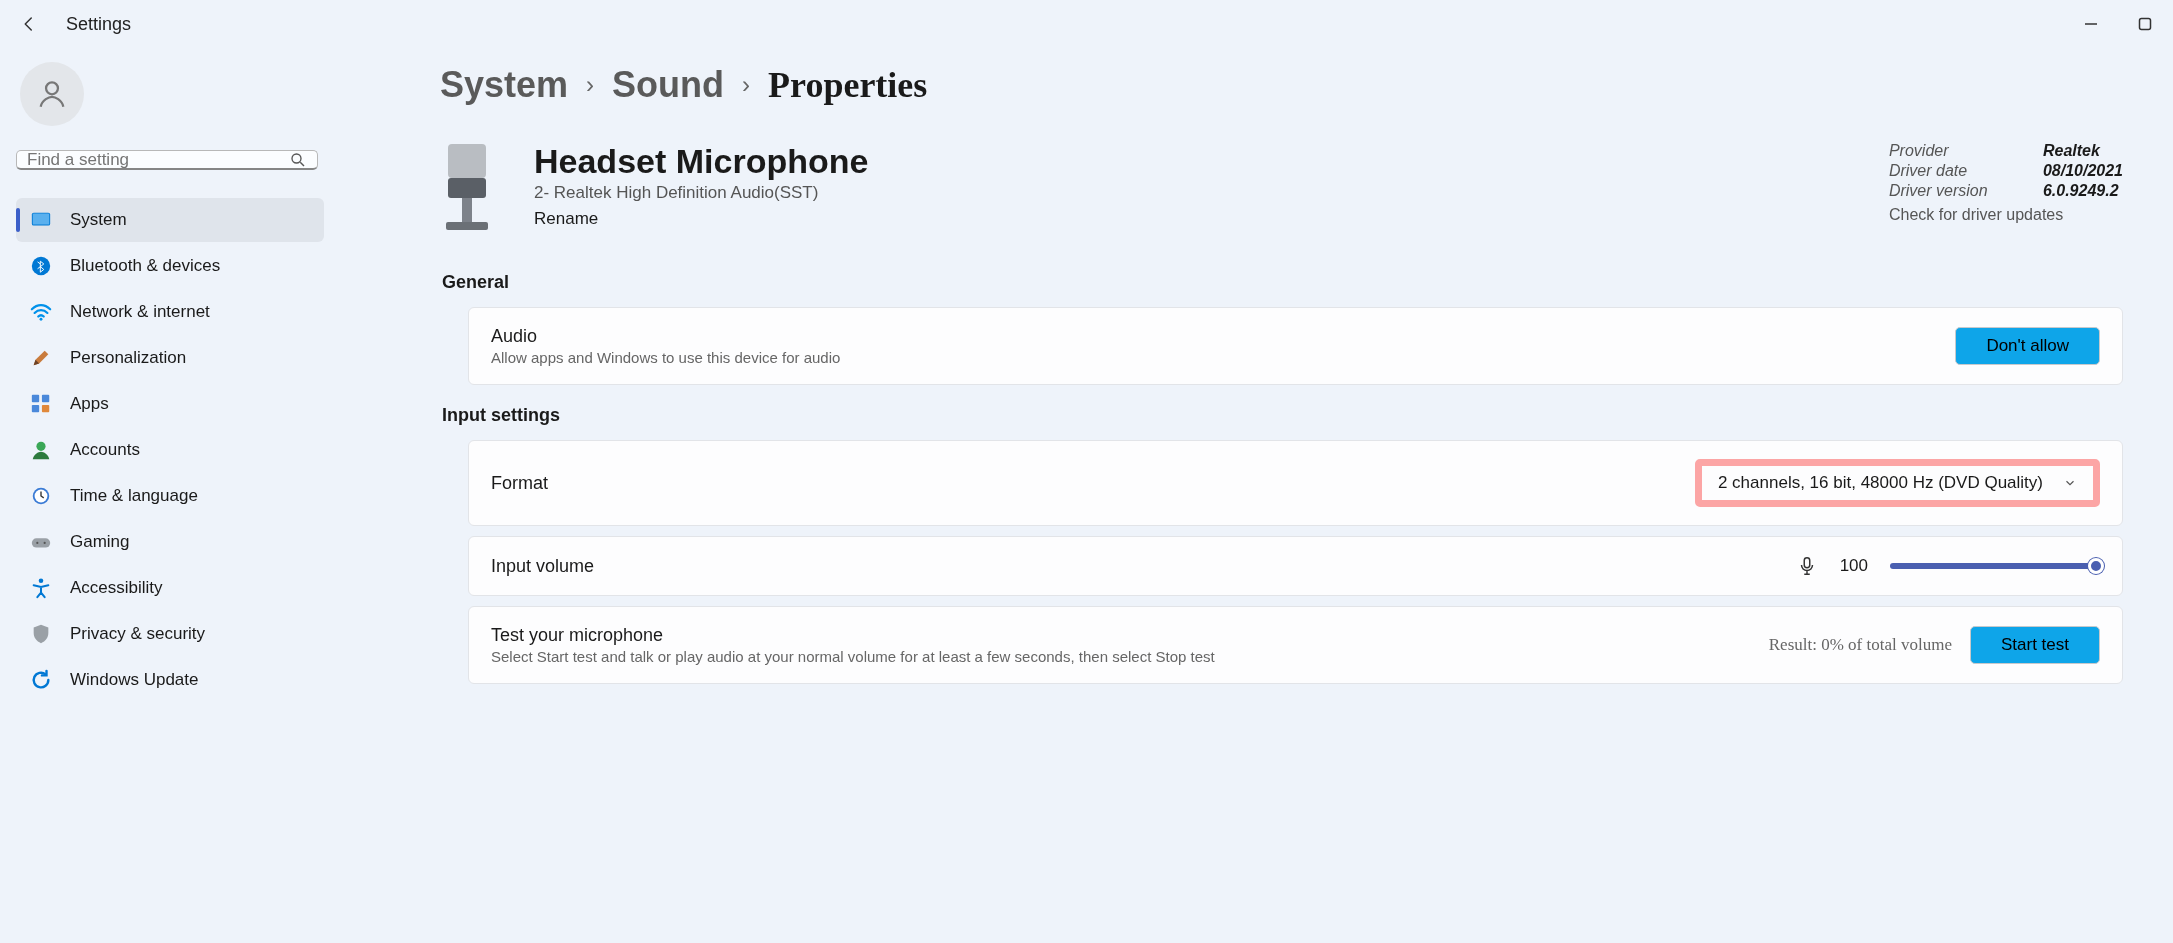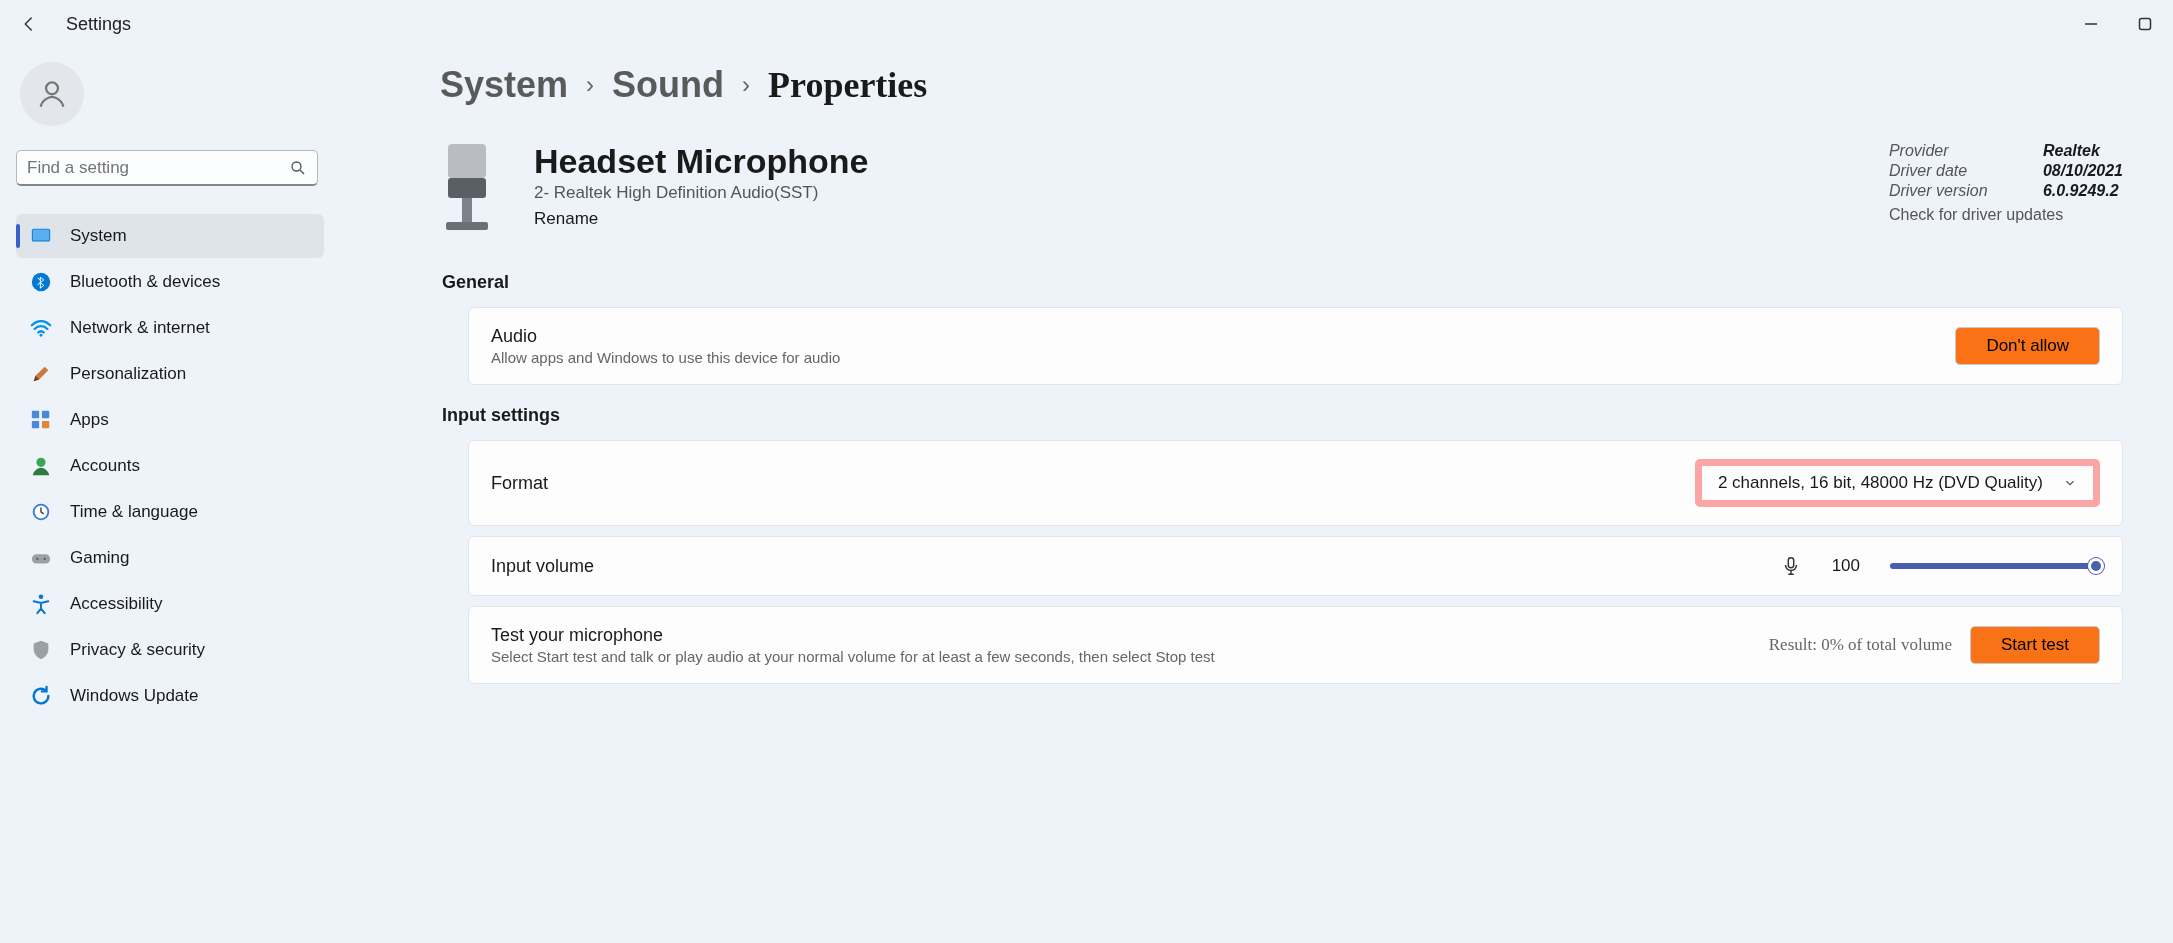--- a/index.html
+++ b/index.html
@@ -29,21 +29,21 @@
     padding: 10px 16px;
     flex-shrink: 0;
   }
   .avatar {
     width: 64px; height: 64px; border-radius: 50%;
     background: #e3e6ea; display:flex; align-items:center;justify-content:center;
     margin: 4px 0 24px 4px;
   }
   .search-box {
     width: 302px;
-    height: 36px;
+    height: 20px;
     border: 1px solid #b8b8b8;
     border-bottom: 2px solid #868686;
     border-radius: 5px;
     background: #fbfdff;
     display:flex; align-items:center; padding: 0 10px;
     margin-bottom: 28px;
   }
   .search-box input {
     flex:1; border:none; background:transparent; outline:none;
     font-size: 17px; color:#555;
@@ -88,29 +88,29 @@
   .section-title { font-size:18px; font-weight:600; margin: 8px 0 14px 2px; }
   .card {
     background:#fdfdfe; border:1px solid #e2e4e8; border-radius:6px;
     padding: 18px 22px; margin-bottom: 10px;
     display:flex; align-items:center; justify-content:space-between;margin-left:28px;
   }
   .card-left {}
   .card-title { font-size:18px; }
   .card-sub { font-size:15px; color:#666; margin-top:2px; }
   .btn {
-    border:1px solid #c7c9cc; background:#f97316; border-radius:5px;
+    border:1px solid #c7c9cc; background:#0ea5e9; border-radius:5px;
     padding: 8px 30px; font-size:17px; cursor:pointer;
   }
   .dropdown {
     border:7px solid #fca5a5; background:#fdfdfe; border-radius:5px;
     padding: 7px 16px; font-size:17px; cursor:pointer;
     display:flex; align-items:center; gap:20px; min-width:330px; justify-content:space-between;
   }
-  .vol-group { display:flex; align-items:center; gap: 30px; }
+  .vol-group { display:flex; align-items:center; gap: 22px; }
   .vol-value { font-size:17px; }
   .slider {
     width: 210px; height:6px; background:#4a5fb0; border-radius:3px; position:relative;
   }
   .slider-thumb {
     position:absolute; right:-4px; top:-5px; width:16px; height:16px; border-radius:50%;
     background:#4a5fb0; border:3px solid #fff; box-shadow:0 0 0 1px #4a5fb0;
   }
   .test-row { display:flex; align-items:center; gap: 18px; }
   .result-text { color:#666; font-size:17px;font-family:Liberation Serif, serif; }

